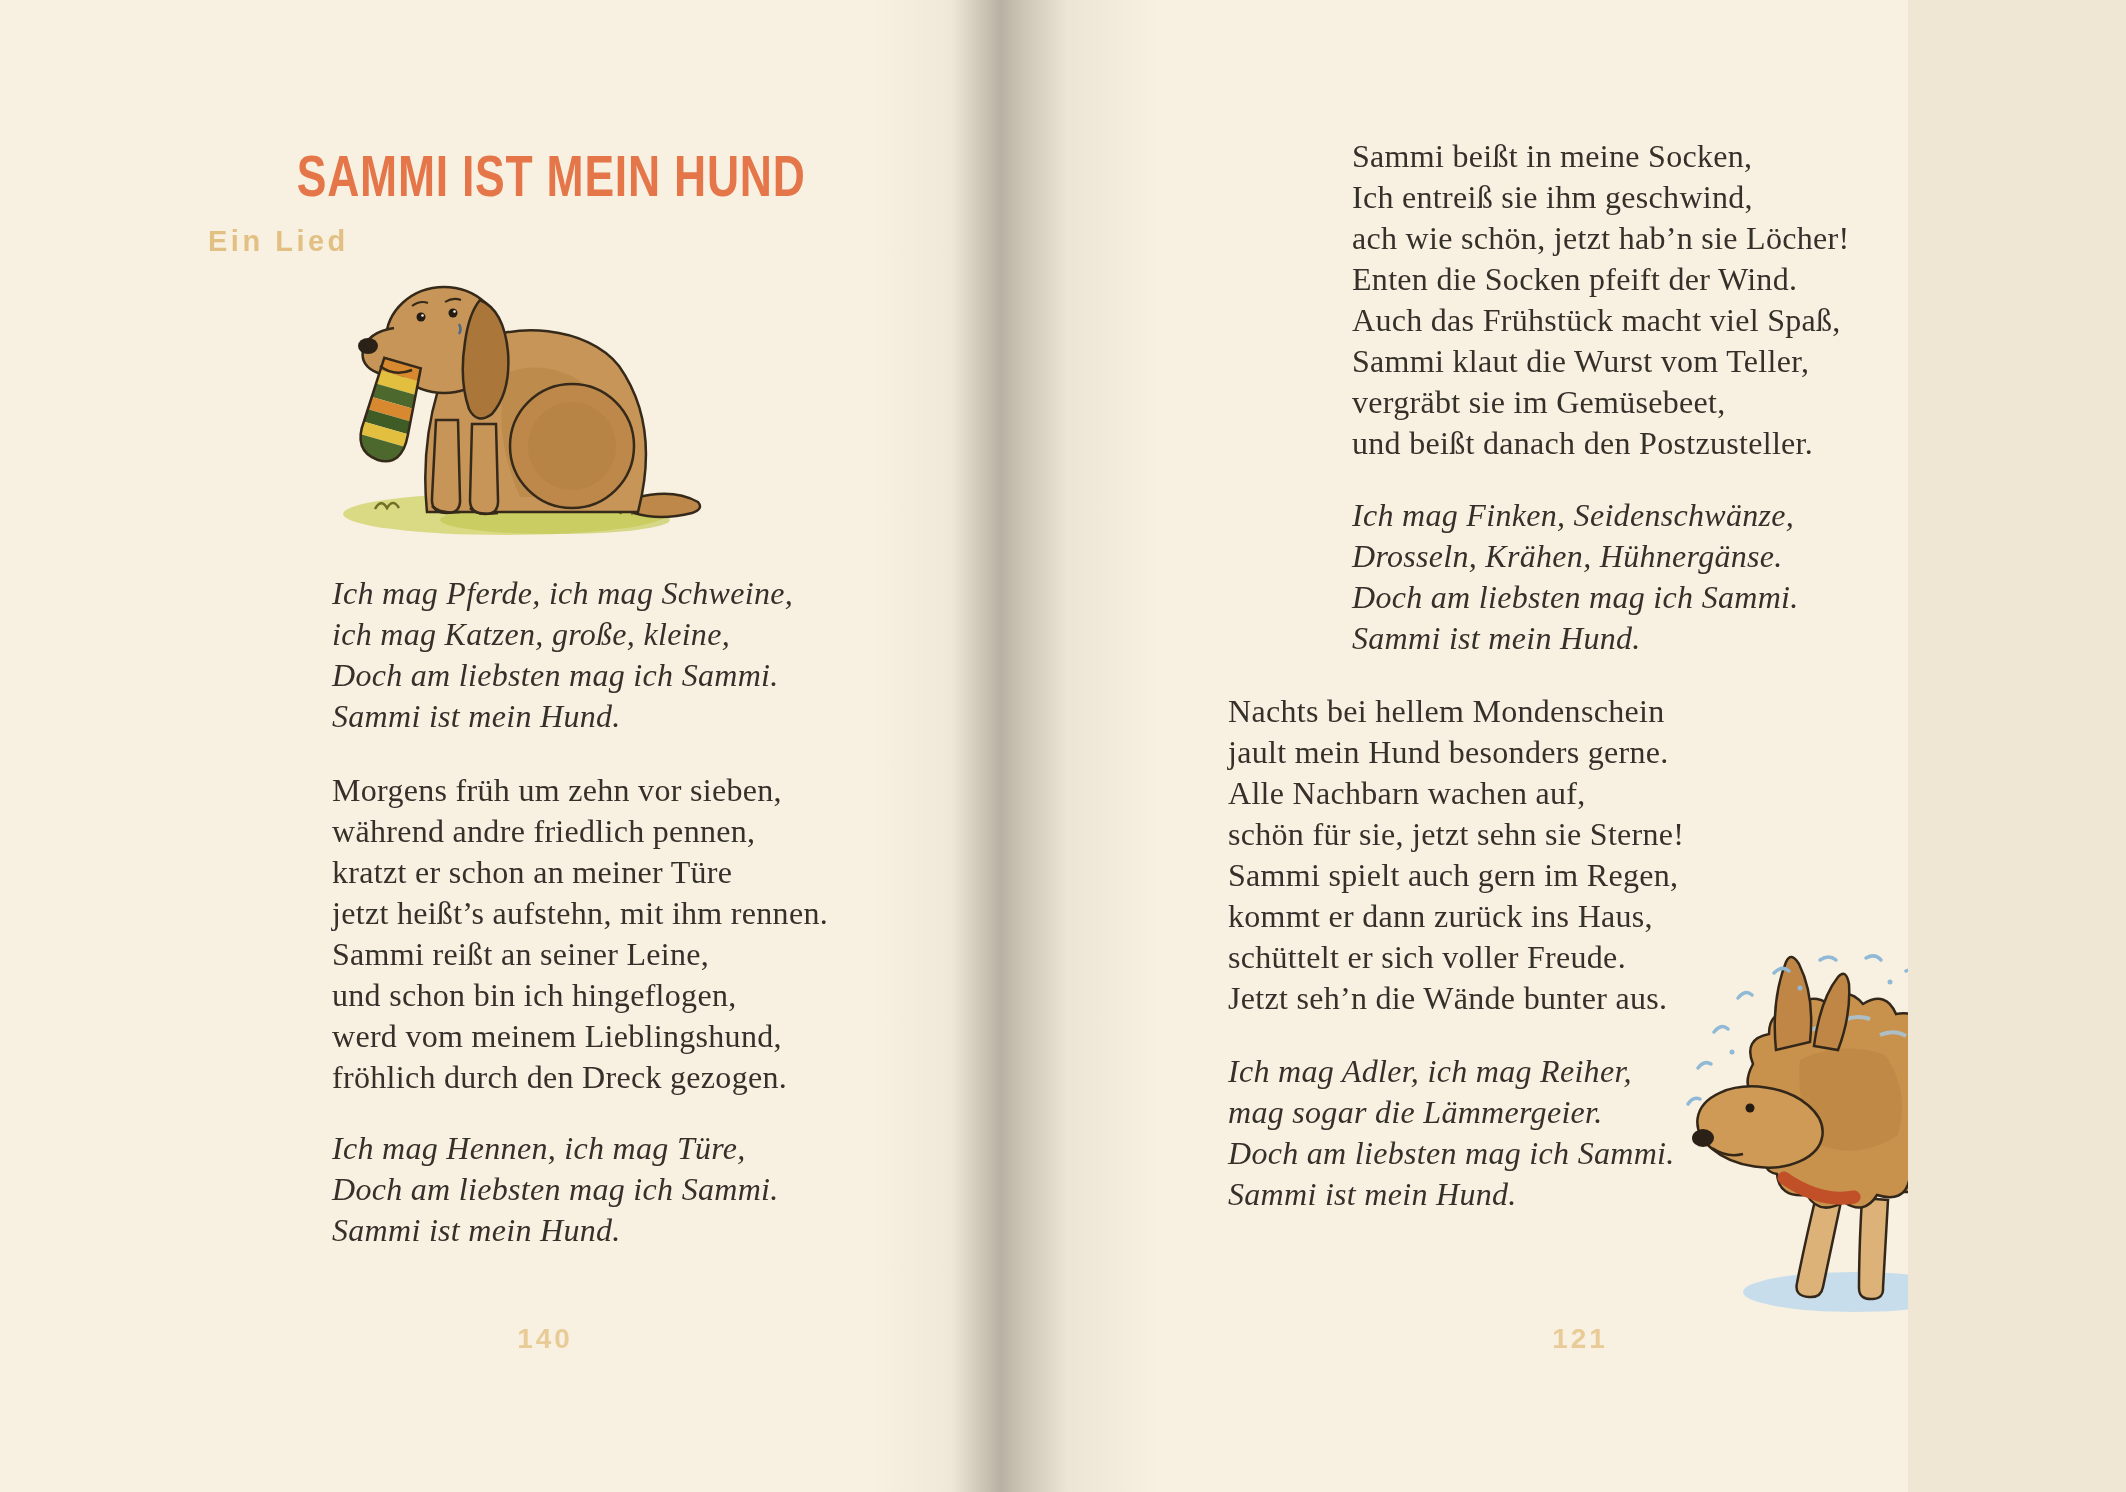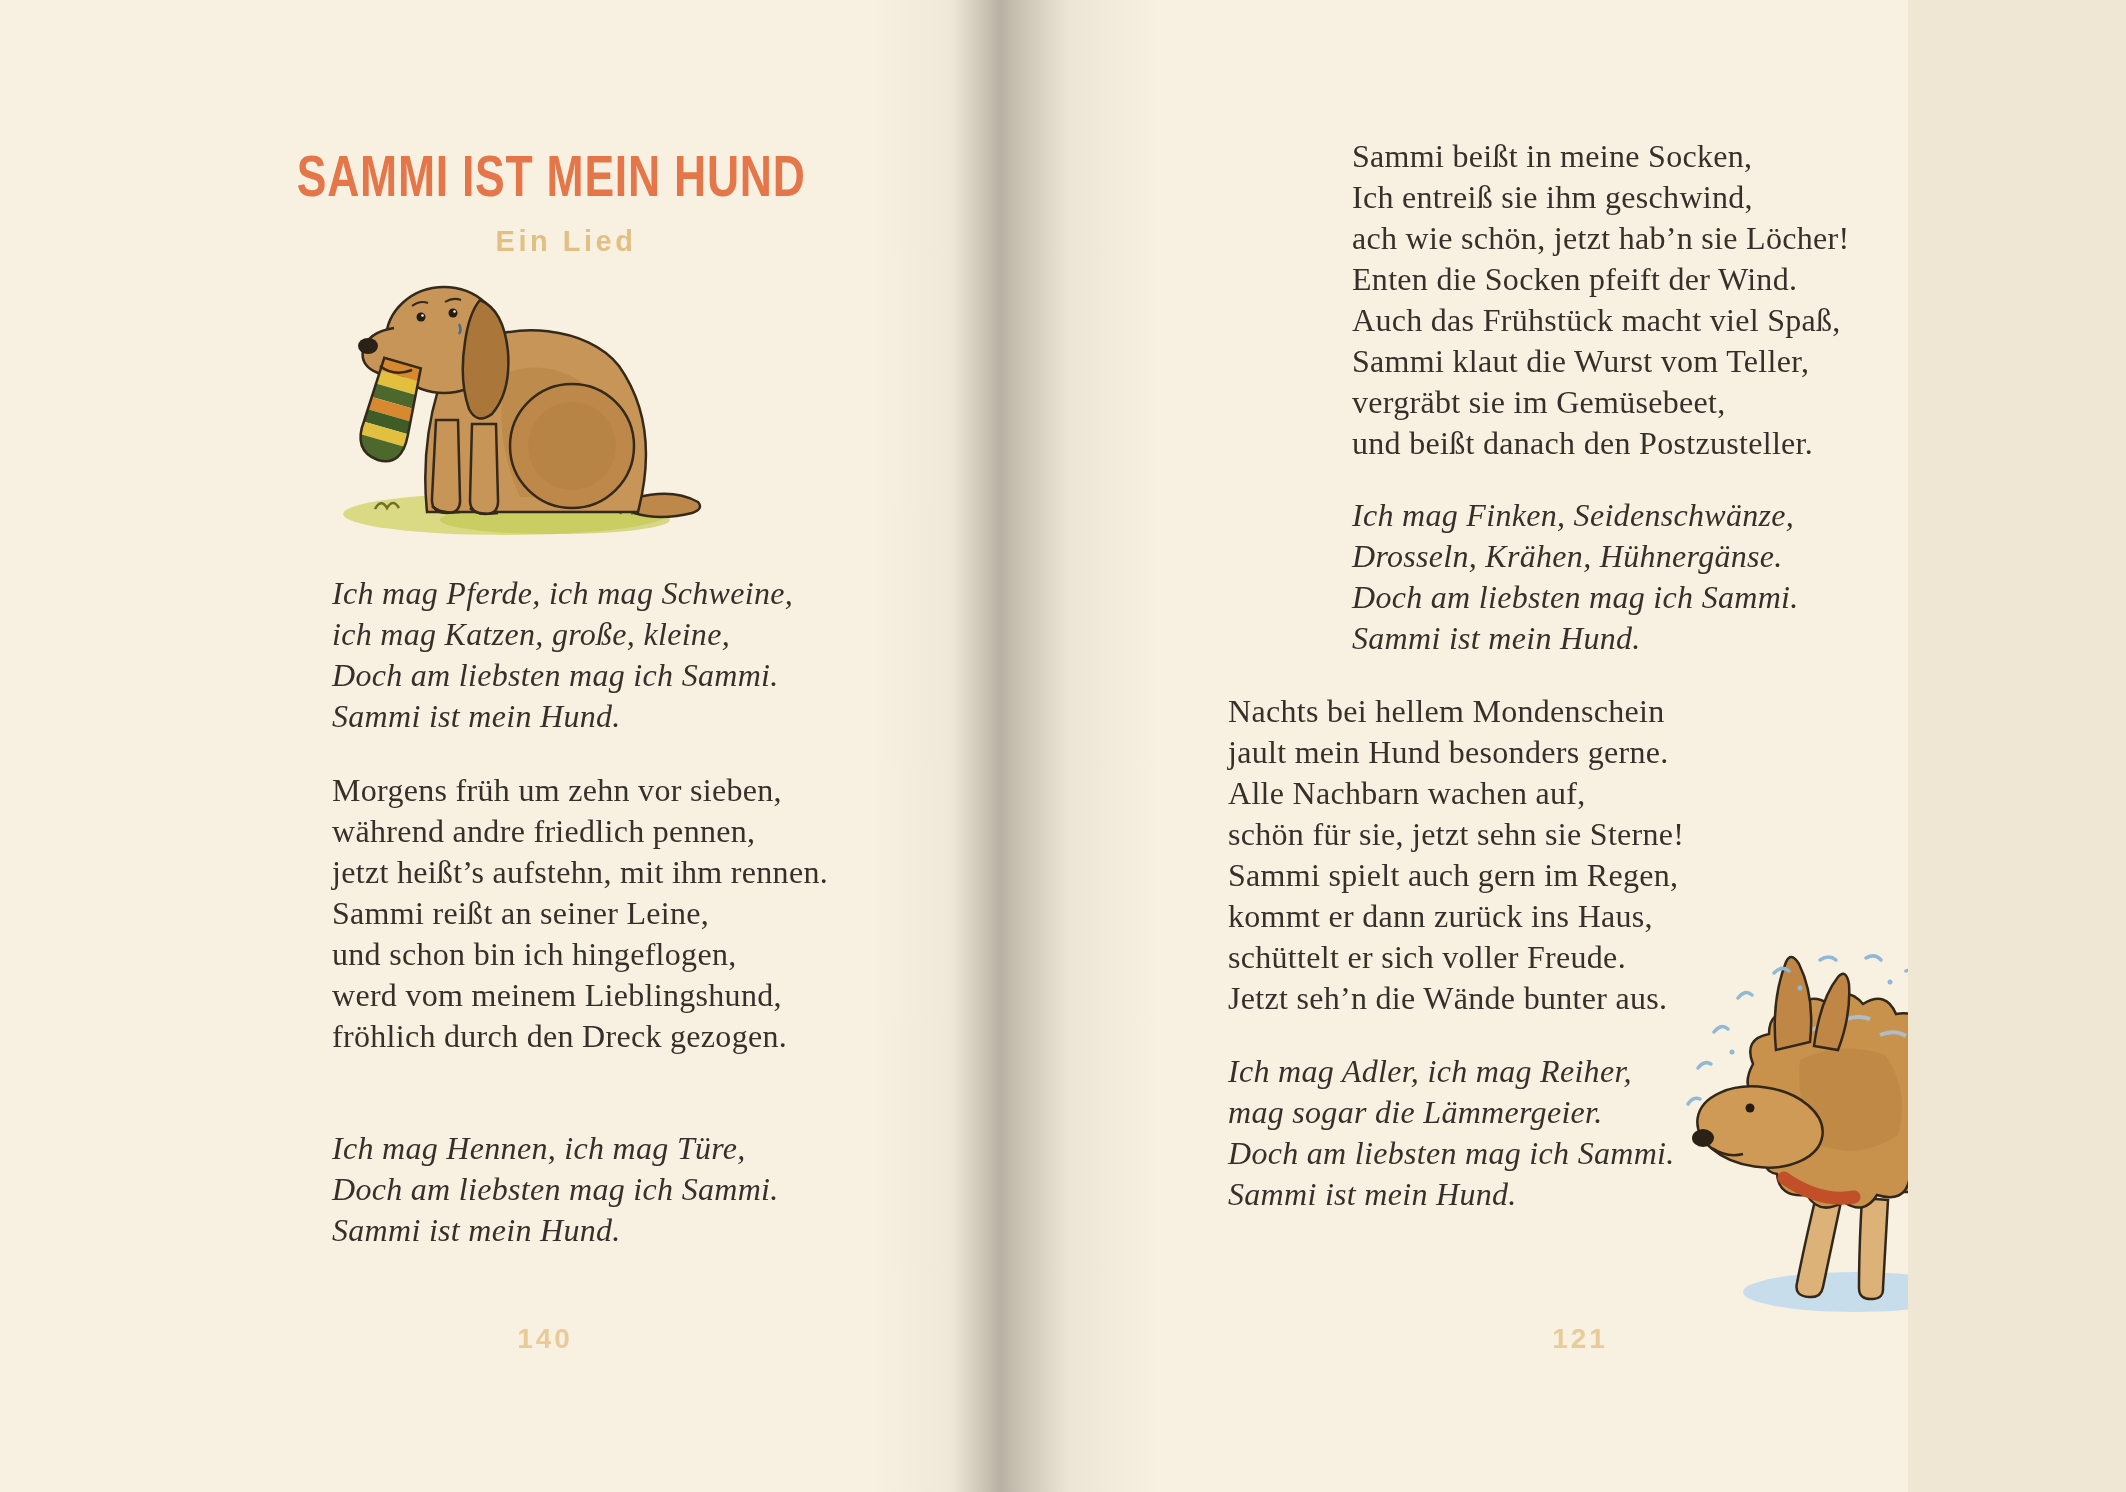--- a/index.html
+++ b/index.html
@@ -18,21 +18,21 @@
   
   .title-block{left:225px;top:148px;width:650px;text-align:center;}
   .poem-title{
     display:inline-block;margin:0;
     font:700 57px/1 "Liberation Sans",sans-serif;
     color:var(--title);letter-spacing:1px;
     transform:scaleX(0.78);transform-origin:50% 50%;
     white-space:nowrap;
   }
   .poem-subtitle{
-    left:241px;top:226px;width:650px;text-align:center;
+    left:208px;top:226px;width:650px;
     font:700 29px/1.1 "Liberation Sans",sans-serif;
     color:var(--accent);letter-spacing:3.5px;
   }
   .stanza p{
     margin:0;
     font:32px/41px "Liberation Serif",serif;
     color:var(--ink);
     letter-spacing:0.3px;
     white-space:nowrap;
   }
@@ -132,20 +132,21 @@
     <div class="abs stanza italic" style="left:332px;top:573px">
       <p>Ich mag Pferde, ich mag Schweine,</p>
       <p>ich mag Katzen, große, kleine,</p>
       <p>Doch am liebsten mag ich Sammi.</p>
       <p>Sammi ist mein Hund.</p>
     </div>
 
     <div class="abs stanza" style="left:332px;top:770px">
       <p>Morgens früh um zehn vor sieben,</p>
       <p>während andre friedlich pennen,</p>
+      <p>kratzt er schon an meiner Türe</p>
       <p>jetzt heißt’s aufstehn, mit ihm rennen.</p>
       <p>Sammi reißt an seiner Leine,</p>
       <p>und schon bin ich hingeflogen,</p>
       <p>werd vom meinem Lieblingshund,</p>
       <p>fröhlich durch den Dreck gezogen.</p>
     </div>
 
     <div class="abs stanza italic" style="left:332px;top:1128px">
       <p>Ich mag Hennen, ich mag Türe,</p>
       <p>Doch am liebsten mag ich Sammi.</p>

